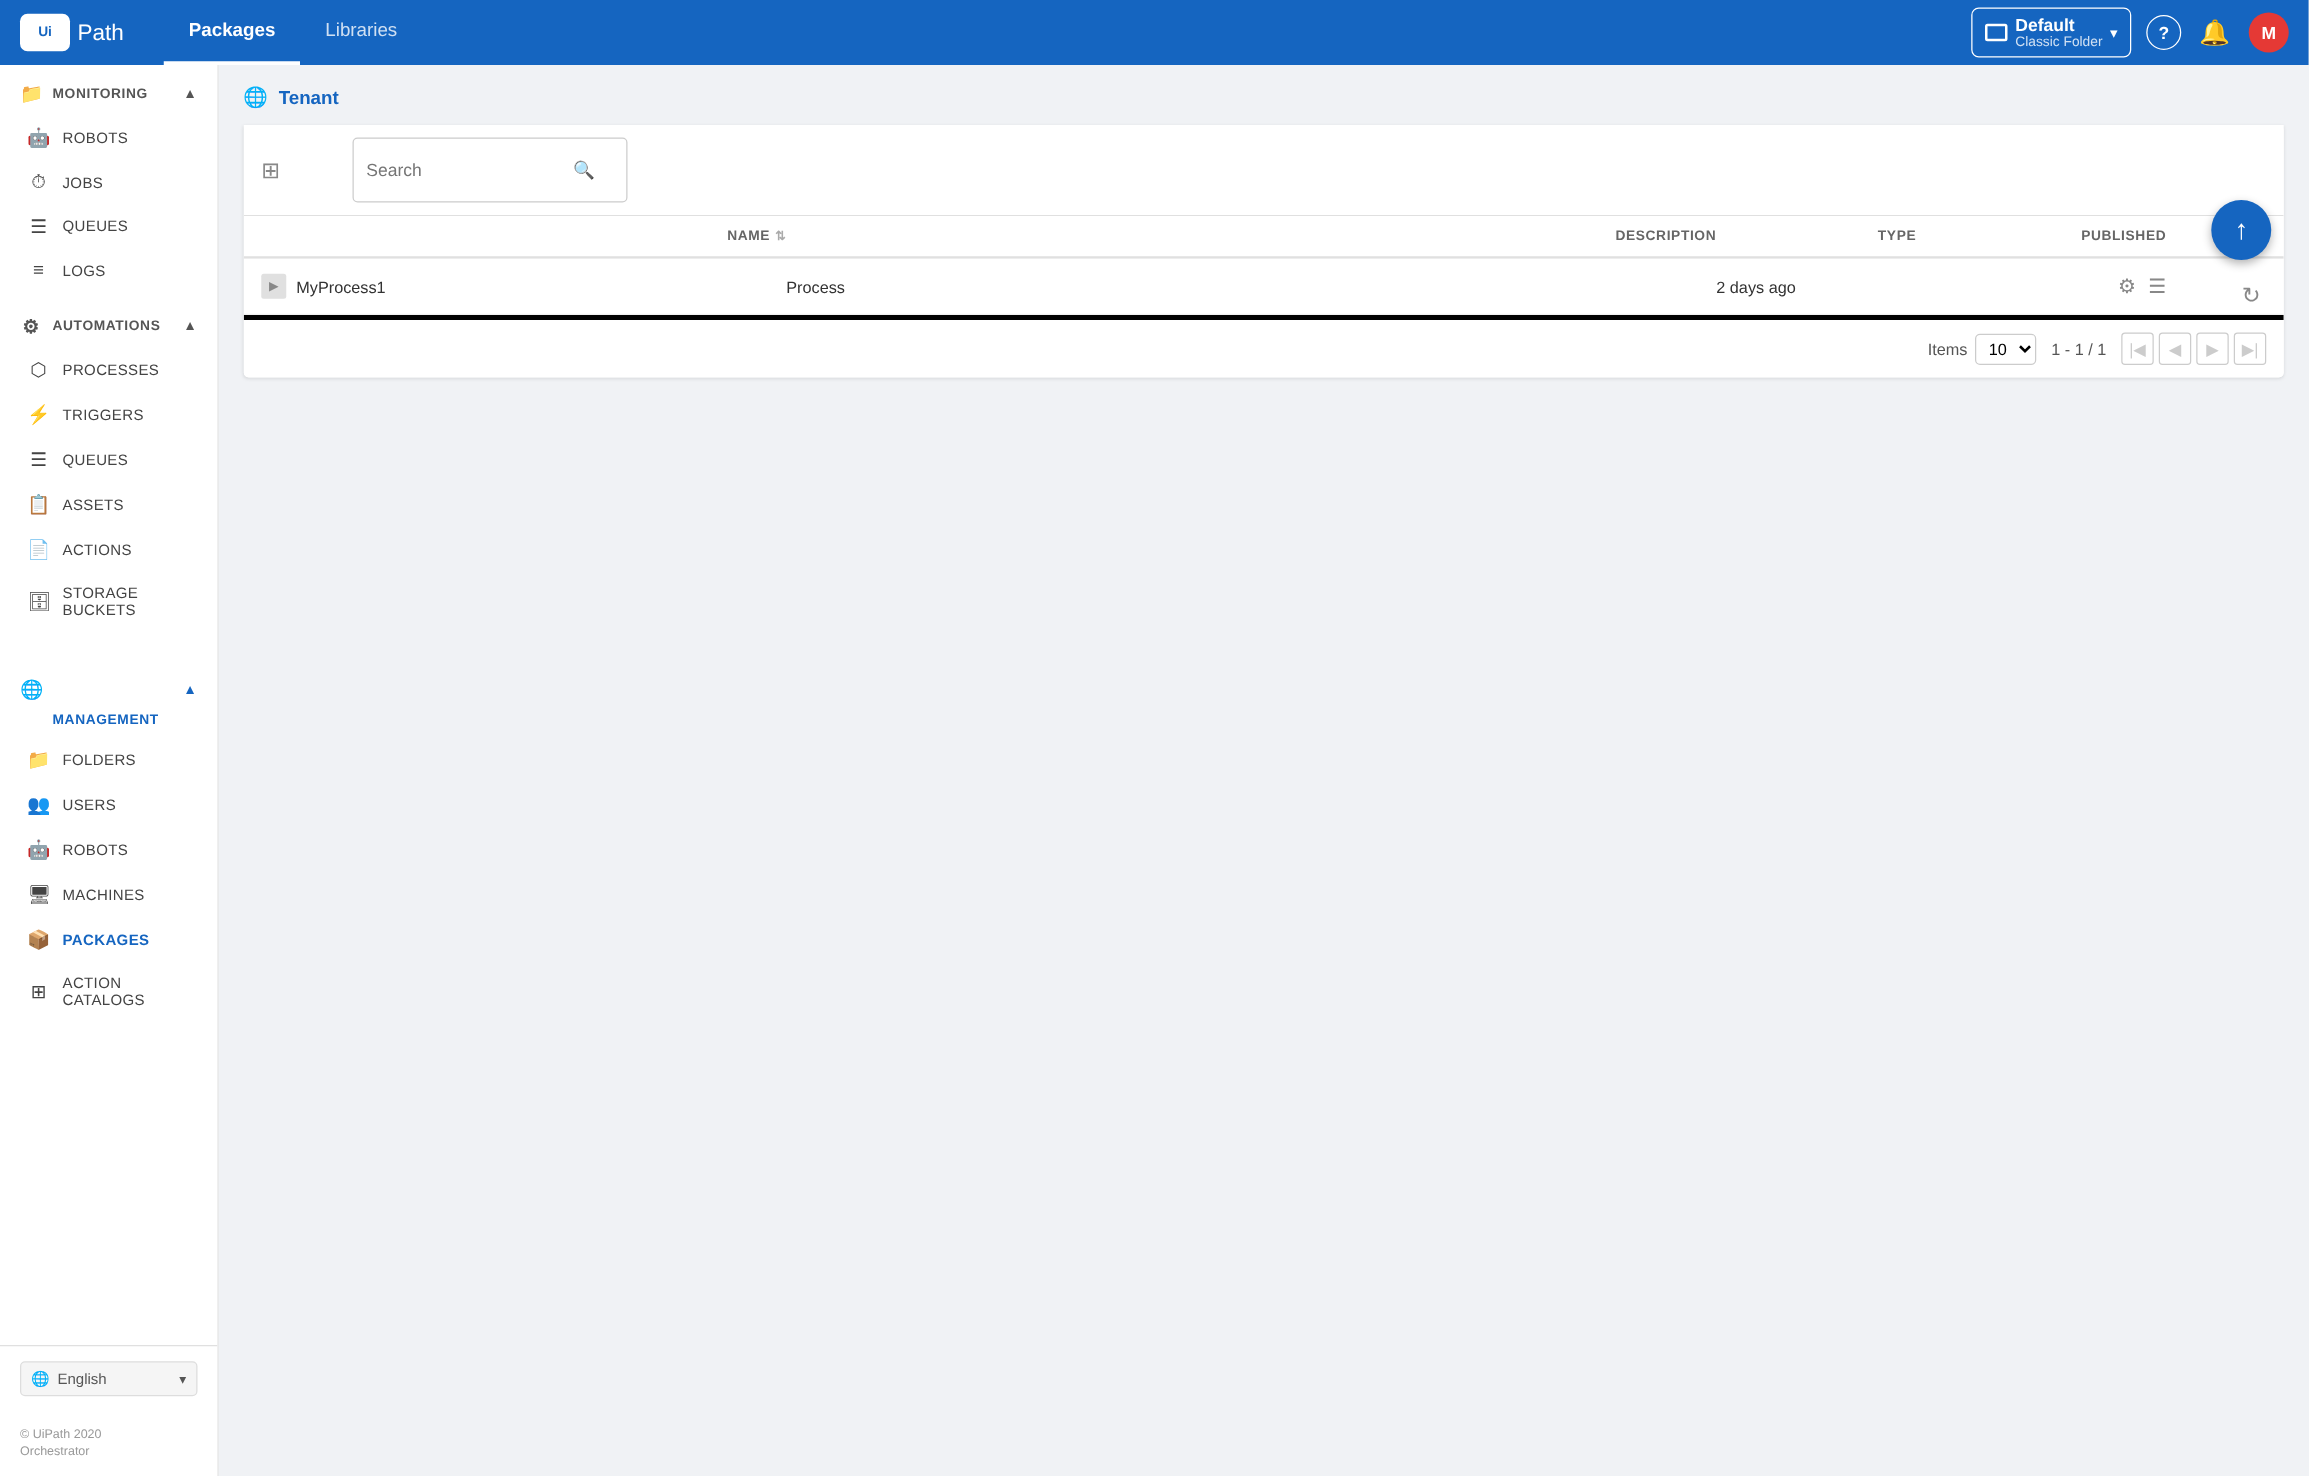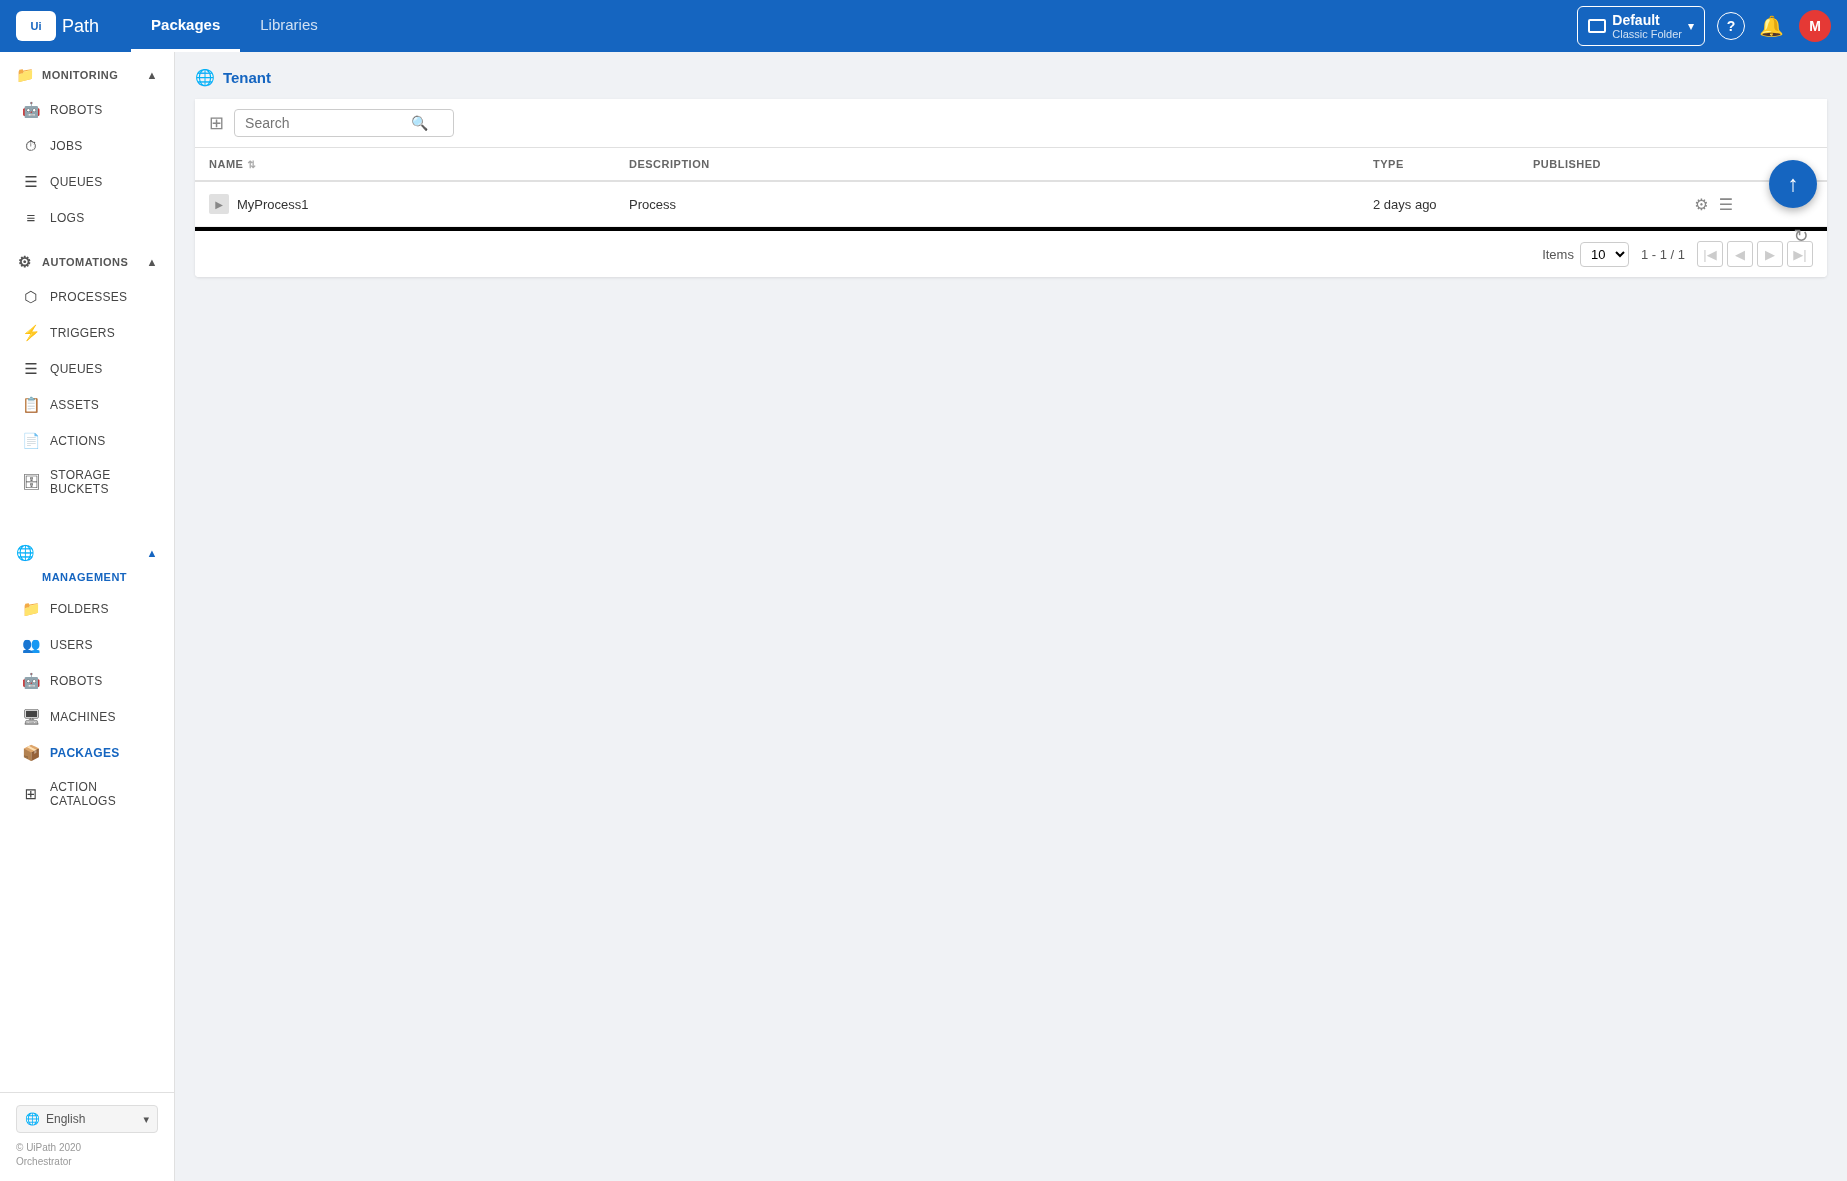--- a/index.html
+++ b/index.html
@@ -176,21 +176,21 @@
       color: #555;
       cursor: pointer;
       background: #f5f5f5;
       border: 1px solid #ddd;
       border-radius: 4px;
       padding: 6px 8px;
     }
     .copyright {
       font-size: 10px;
       color: #999;
-      margin-top: 8px;
+      margin-top: 24px;
       line-height: 1.4;
     }
 
     
     .main {
       flex: 1;
       overflow-y: auto;
       padding: 16px 20px;
       background: #f0f2f5;
     }
@@ -220,23 +220,24 @@
       font-size: 18px;
       color: #888;
       margin-right: 10px;
       cursor: pointer;
     }
     .search-input-wrapper {
       display: flex;
       align-items: center;
       border: 1px solid #ccc;
       border-radius: 4px;
-      padding: 5px 10px;
+      padding: 17px 10px;
       gap: 6px;
       flex: 0 0 220px;
+      margin-left: 48px;
     }
     .search-input {
       border: none;
       outline: none;
       font-size: 14px;
       color: #333;
       background: transparent;
       width: 160px;
     }
     .search-icon {
@@ -260,20 +261,21 @@
     }
     .th {
       font-size: 11px;
       font-weight: 700;
       color: #666;
       letter-spacing: 0.5px;
       text-transform: uppercase;
       display: flex;
       align-items: center;
       gap: 4px;
+      justify-content: flex-end;
     }
     .th-sort {
       font-size: 10px;
       color: #aaa;
     }
     .table-row {
       display: grid;
       grid-template-columns: 420px 1fr 160px 200px 80px;
       padding: 12px 14px;
       border-bottom: 1px solid #f0f0f0;

